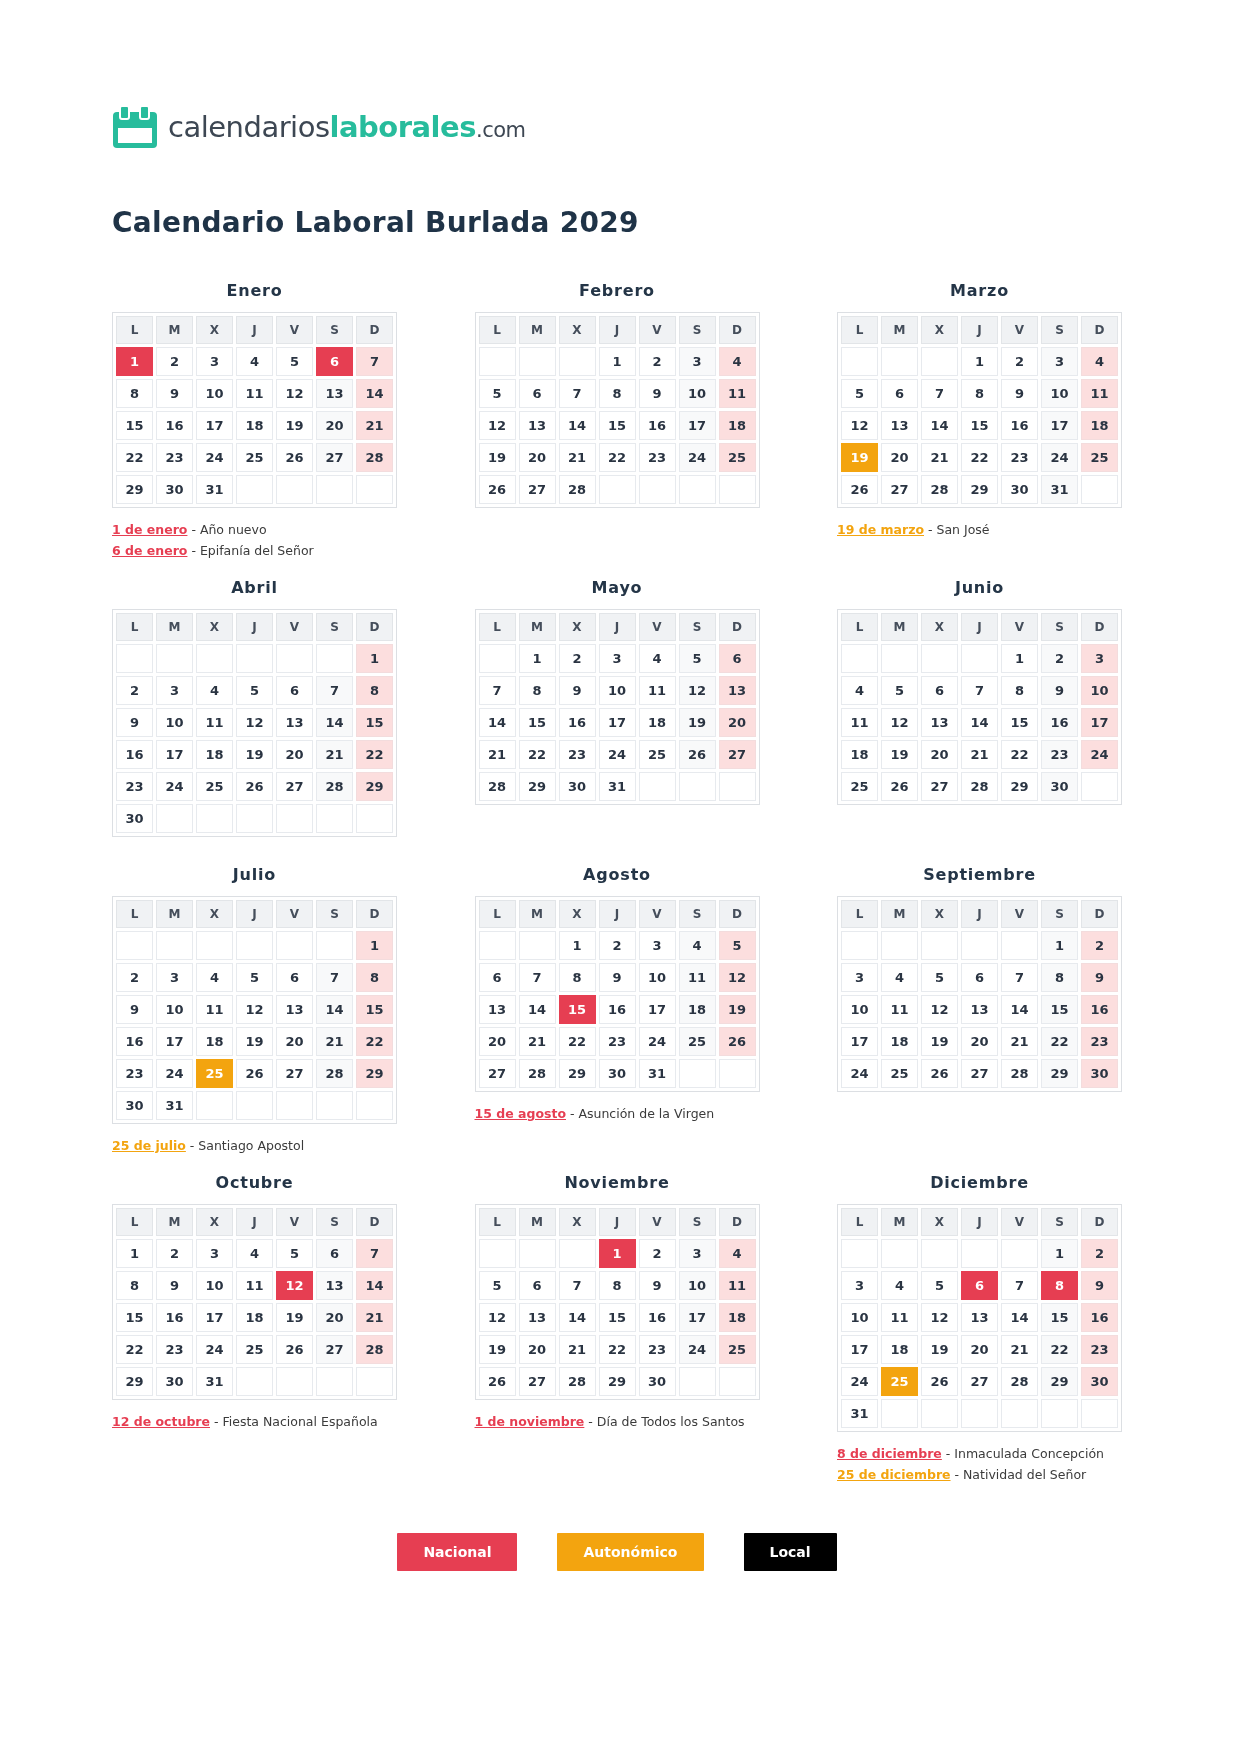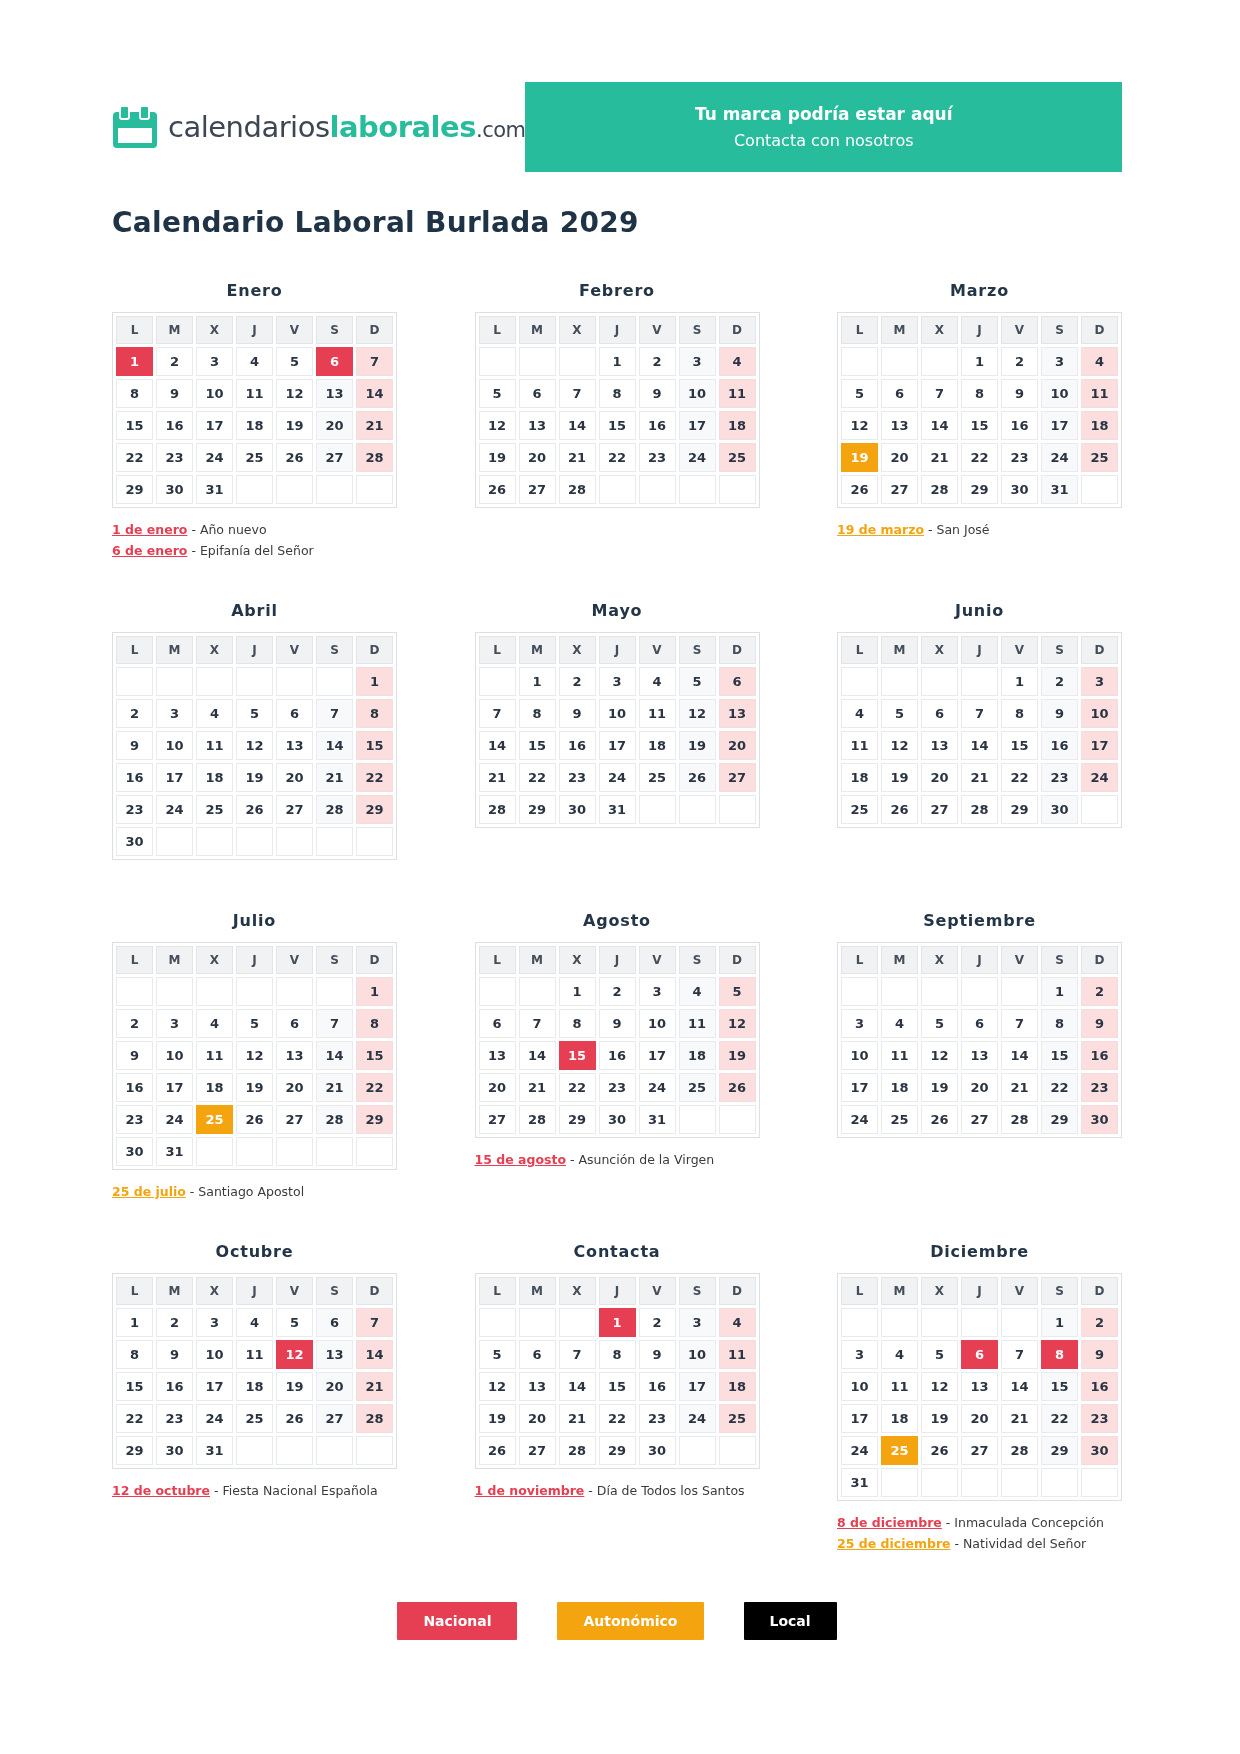--- a/index.html
+++ b/index.html
@@ -23,21 +23,21 @@
   }
   .banner-line1{font-size:17px;font-weight:bold;}
   .banner-line2{font-size:16px;}
   h1.page-title{
     margin:34px 0 0 112px;width:1010px;text-align:left;
     font-size:28px;font-weight:bold;color:#1f3347;letter-spacing:0.3px;
   }
   .months{
     margin:42px 0 0 112px;width:1010px;
     display:grid;grid-template-columns:repeat(3,285px);
-    justify-content:space-between;row-gap:40px;align-items:start;
+    justify-content:space-between;row-gap:17px;align-items:start;
   }
   .month-title{
     margin:0 0 12px 0;text-align:center;
     font-size:16px;font-weight:bold;color:#243547;letter-spacing:0.8px;
   }
   table.month-table{
     width:285px;border:1px solid #dcdfe3;background:#ffffff;
     border-collapse:separate;border-spacing:3px;table-layout:fixed;
   }
   .month-table th{
@@ -78,24 +78,20 @@
     <span style="display:inline-flex;">
       <svg width="46" height="44" viewBox="0 0 46 44" xmlns="http://www.w3.org/2000/svg">
         <rect x="1" y="7" width="44" height="36" rx="4" fill="#27bc9c"></rect>
         <rect x="6" y="23" width="34" height="15" fill="#ffffff"></rect>
         <rect x="8" y="1" width="9" height="13" rx="2" fill="#27bc9c" stroke="#ffffff" stroke-width="2"></rect>
         <rect x="28" y="1" width="9" height="13" rx="2" fill="#27bc9c" stroke="#ffffff" stroke-width="2"></rect>
       </svg>
     </span>
     <span class="logo-text"><span>calendarios</span><span class="bold">laborales</span><span class="suffix">.com</span></span>
   </a>
-  <a class="banner">
-    <span class="banner-line1">Tu marca podría estar aquí</span>
-    <span class="banner-line2">Contacta con nosotros</span>
-  </a>
 </div>
 
 <h1 class="page-title">Calendario Laboral Burlada 2029</h1>
 
 <div class="months" id="months-grid">
   <section class="month">
     <h2 class="month-title">Enero</h2>
     <table class="month-table">
       <thead>
           <tr>
@@ -767,21 +763,21 @@
             <td></td>
           </tr>
         </tbody>
     </table>
     <div class="notes">
         <div class="note"><b class="note-date nacional">12 de octubre</b><span> - Fiesta Nacional Española</span></div>
       </div>
   </section>
 
   <section class="month">
-    <h2 class="month-title">Contacta</h2>
+    <h2 class="month-title">Noviembre</h2>
     <table class="month-table">
       <thead>
           <tr>
             <th>L</th>
             <th>M</th>
             <th>X</th>
             <th>J</th>
             <th>V</th>
             <th>S</th>
             <th>D</th>

